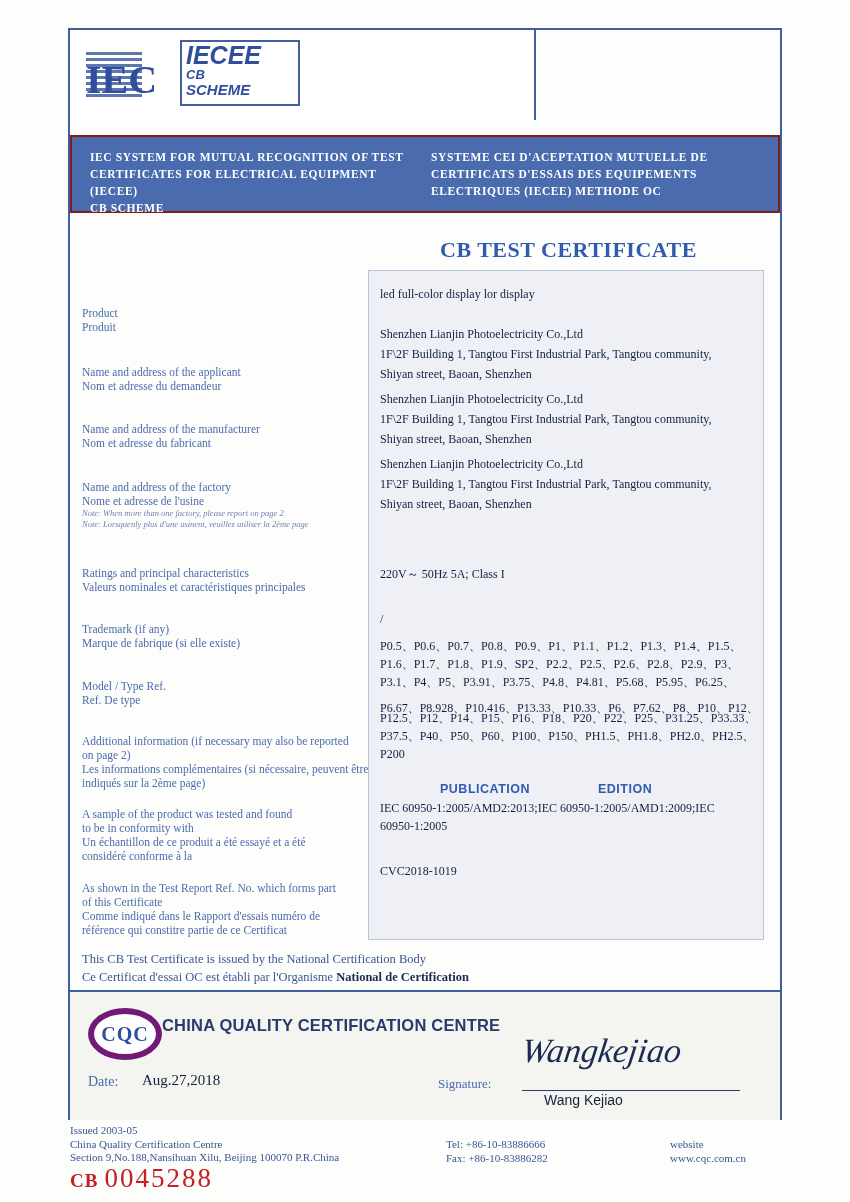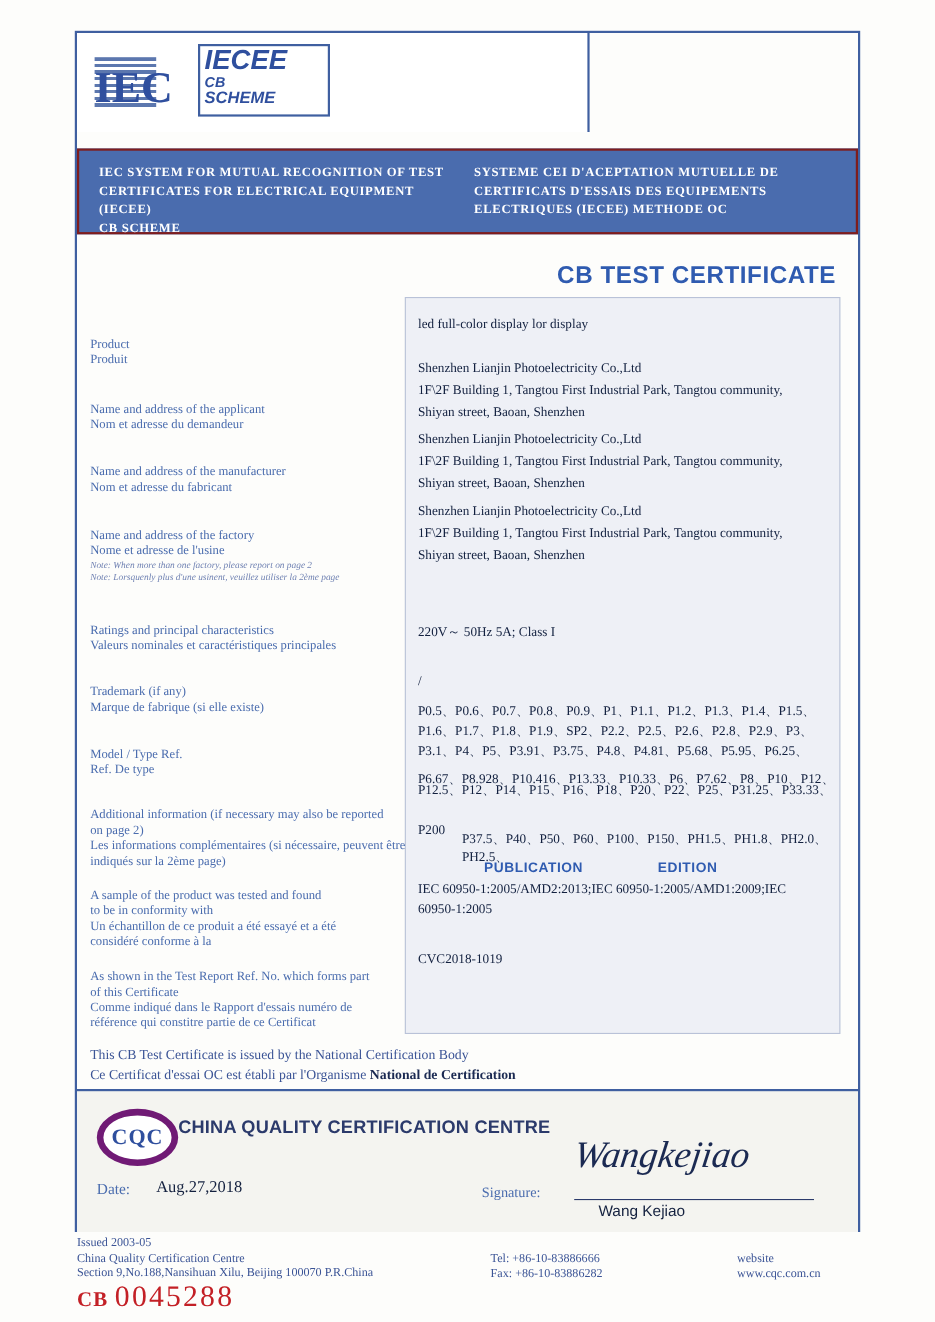--- a/index.html
+++ b/index.html
@@ -154,22 +154,22 @@
   .body-area {
     position: absolute;
     left: 70px; top: 215px;
     width: 710px; height: 905px;
     background: #fdfdfb;
   }
   .cb-title {
     position: absolute;
     left: 370px; top: 22px;
     width: 320px;
-    text-align: right;
-    font-family: Liberation Sans, sans-serif;
+    text-align: left;
+    font-family: Liberation Serif, serif;
     font-weight: bold;
     font-size: 22px;
     color: #2f5bb0;
     letter-spacing: .5px;
   }
   .value-panel {
     position: absolute;
     left: 298px; top: 55px;
     width: 396px; height: 670px;
     background: #eef0f6;
@@ -429,21 +429,21 @@
 
       <div class="val" style="top:296px;left:0;">220V～  50Hz 5A;  Class I</div>
 
       <div class="val" style="top:341px;left:0;">/</div>
 
       <div class="val small" style="top:368px;left:0;">P0.5、P0.6、P0.7、P0.8、P0.9、P1、P1.1、P1.2、P1.3、P1.4、P1.5、</div>
       <div class="val small" style="top:386px;left:0;">P1.6、P1.7、P1.8、P1.9、SP2、P2.2、P2.5、P2.6、P2.8、P2.9、P3、</div>
       <div class="val small" style="top:404px;left:0;">P3.1、P4、P5、P3.91、P3.75、P4.8、P4.81、P5.68、P5.95、P6.25、</div>
       <div class="val small" style="top:430px;left:0;">P6.67、P8.928、P10.416、P13.33、P10.33、P6、P7.62、P8、P10、P12、</div>
       <div class="val small" style="top:440px;left:0;">P12.5、P12、P14、P15、P16、P18、P20、P22、P25、P31.25、P33.33、</div>
-      <div class="val small" style="top:484px;left:0;margin-left:40px;">P37.5、P40、P50、P60、P100、P150、PH1.5、PH1.8、PH2.0、PH2.5、</div>
+      <div class="val small" style="top:458px;left:0;">P37.5、P40、P50、P60、P100、P150、PH1.5、PH1.8、PH2.0、PH2.5、</div>
       <div class="val small" style="top:476px;left:0;">P200</div>
 
       <div class="pub-head" style="top:512px;left:60px;">PUBLICATION</div>
       <div class="pub-head" style="top:512px;left:218px;">EDITION</div>
       <div class="val small" style="top:530px;left:0;">IEC 60950-1:2005/AMD2:2013;IEC 60950-1:2005/AMD1:2009;IEC</div>
       <div class="val small" style="top:548px;left:0;">60950-1:2005</div>
 
       <div class="val" style="top:593px;left:0;">CVC2018-1019</div>
     </div>
 

